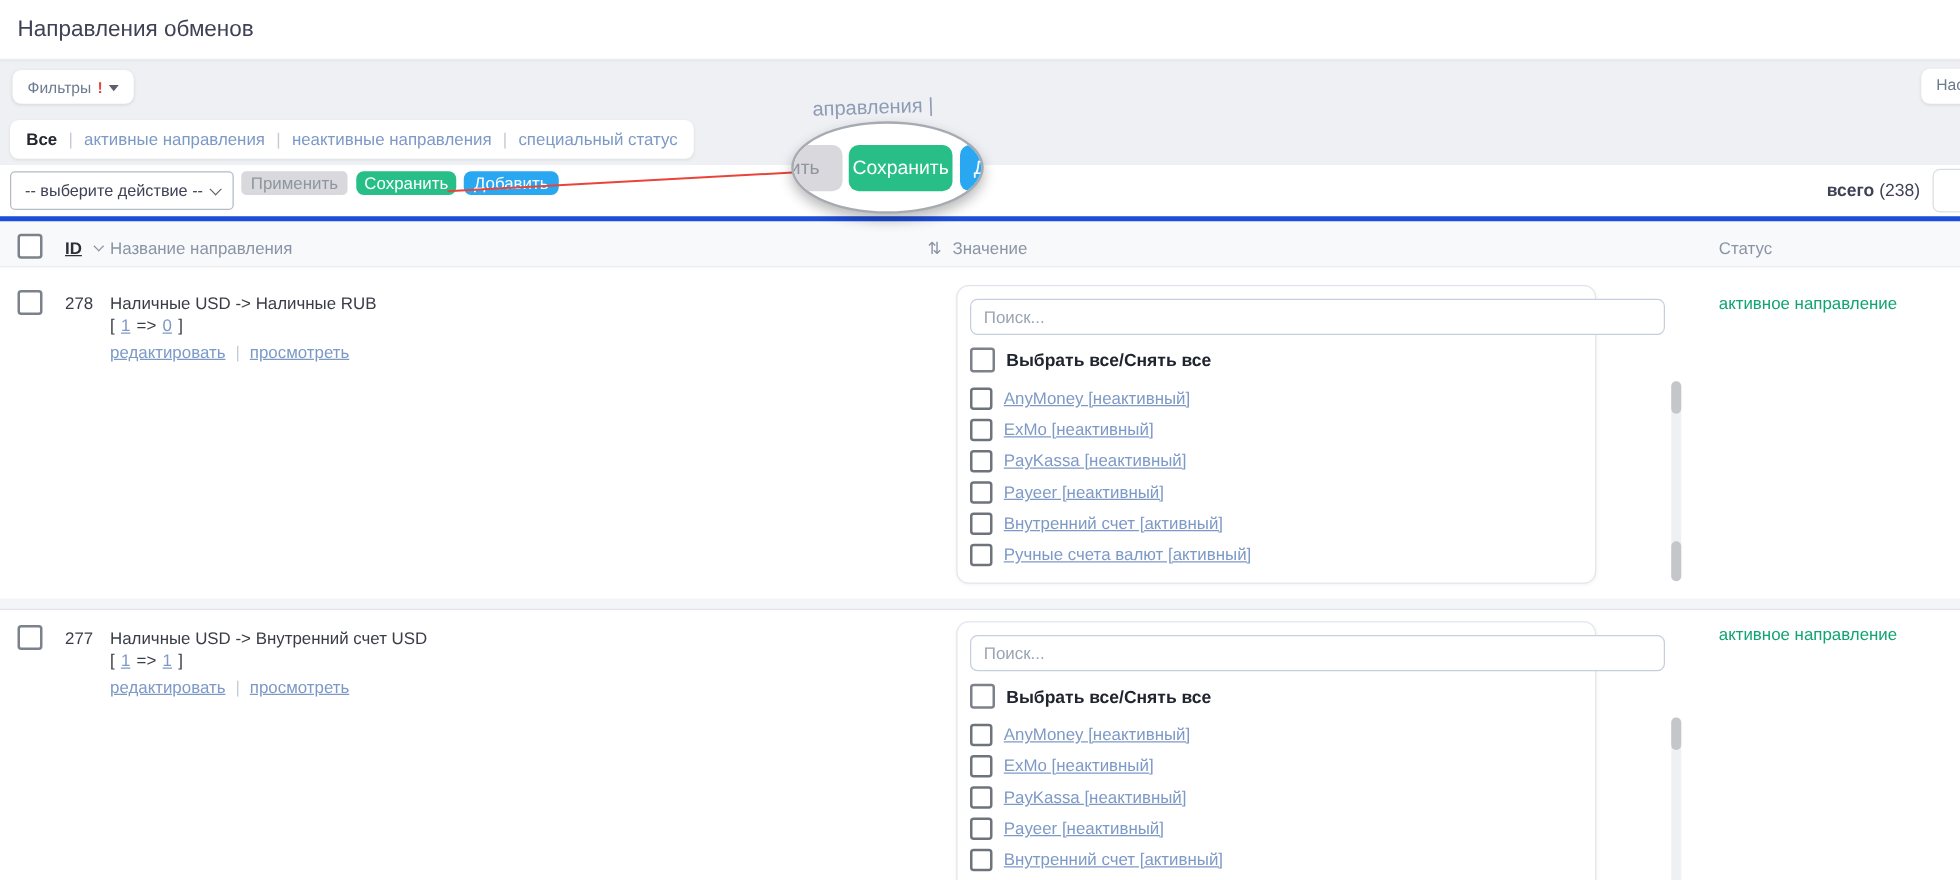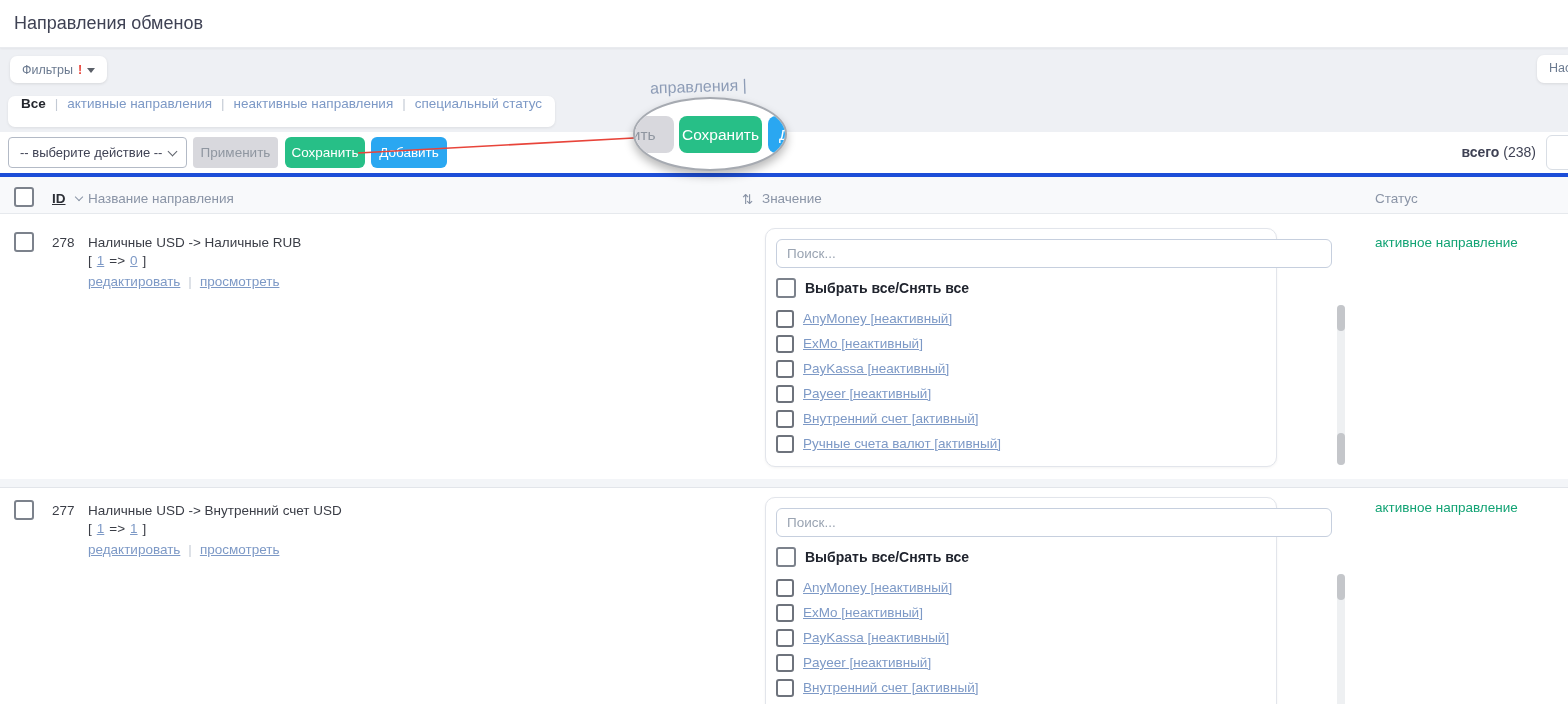--- a/index.html
+++ b/index.html
@@ -14,30 +14,30 @@
 
   
   .filters-btn { left:10px; top:56px; height:27px; background:#fff; border-radius:7px; box-shadow:0 1px 3px rgba(0,0,0,.10); display:flex; align-items:center; gap:5px; padding:0 12px; font-size:12.5px; color:#6b7a90; cursor:pointer; }
   .filters-alert { color:#e8443a; font-weight:bold; }
   .tri-down { width:0; height:0; border-left:4px solid transparent; border-right:4px solid transparent; border-top:5px solid #5b6069; margin-top:1px; }
 
   
   .settings-btn { left:1537px; top:55px; height:28px; background:#fff; border-radius:7px 0 0 7px; box-shadow:0 1px 3px rgba(0,0,0,.10); padding:6px 0 0 12px; font-size:12.5px; color:#6b7a90; width:40px; white-space:nowrap; overflow:hidden; cursor:pointer; }
 
   
-  .tabs-card { left:8px; top:96px; height:31px; background:#fff; border-radius:7px; box-shadow:0 1px 3px rgba(0,0,0,.08); display:flex; gap:9px; padding:0 13px; font-size:13.5px; white-space:nowrap; }
+  .tabs-card { left:8px; top:96px; height:31px; background:#fff; border-radius:7px; box-shadow:0 1px 3px rgba(0,0,0,.08); display:flex; align-items:center; gap:9px; padding:0 13px; font-size:13.5px; white-space:nowrap; }
   .tab-all { color:#23262d; font-weight:bold; cursor:pointer; }
   .tab-link { color:#7d99c6; cursor:pointer; }
   .tab-sep { color:#c3cad4; }
 
   
   .white-panel { left:0; top:132px; width:1568px; height:42px; background:#fff; border-bottom:1px solid #e8eaee; }
   .action-select { left:8px; top:137px; width:179px; height:31px; background:#fff; border:1px solid #b3bac6; border-radius:4px; font-size:13px; color:#3f4254; line-height:29px; padding-left:11px; cursor:pointer; }
   .chev { position:absolute; right:10px; top:10px; width:7px; height:7px; border-right:1.6px solid #5f646d; border-bottom:1.6px solid #5f646d; transform:rotate(45deg); }
-  .btn { height:31px; border:none; font-size:13.5px; display:flex; align-items:center; justify-content:center; cursor:pointer; font-family:"Liberation Sans",sans-serif; }
+  .btn { height:19px; border:none; font-size:13.5px; display:flex; align-items:center; justify-content:center; cursor:pointer; font-family:"Liberation Sans",sans-serif; }
   .btn-apply { left:193px; top:137px; width:85px; background:#d8d8dd; color:#8f96a0; border-radius:4px; }
   .btn-save  { left:285px; top:137px; width:80px; background:#27bf87; color:#fff; border-radius:6px; }
   .btn-add   { left:371px; top:137px; width:76px; background:#2aa7f1; color:#fff; border-radius:6px; }
 
   .total { left:1380px; top:144px; width:156px; text-align:right; font-size:14px; color:#3f4254; }
   .total b { font-weight:bold; }
   .corner-box { left:1546px; top:135px; width:30px; height:35px; background:#fff; border:1px solid #d9dee5; border-radius:6px; }
 
   
   .anno-svg { left:0; top:0; width:1568px; height:704px; pointer-events:none; z-index:5; }

